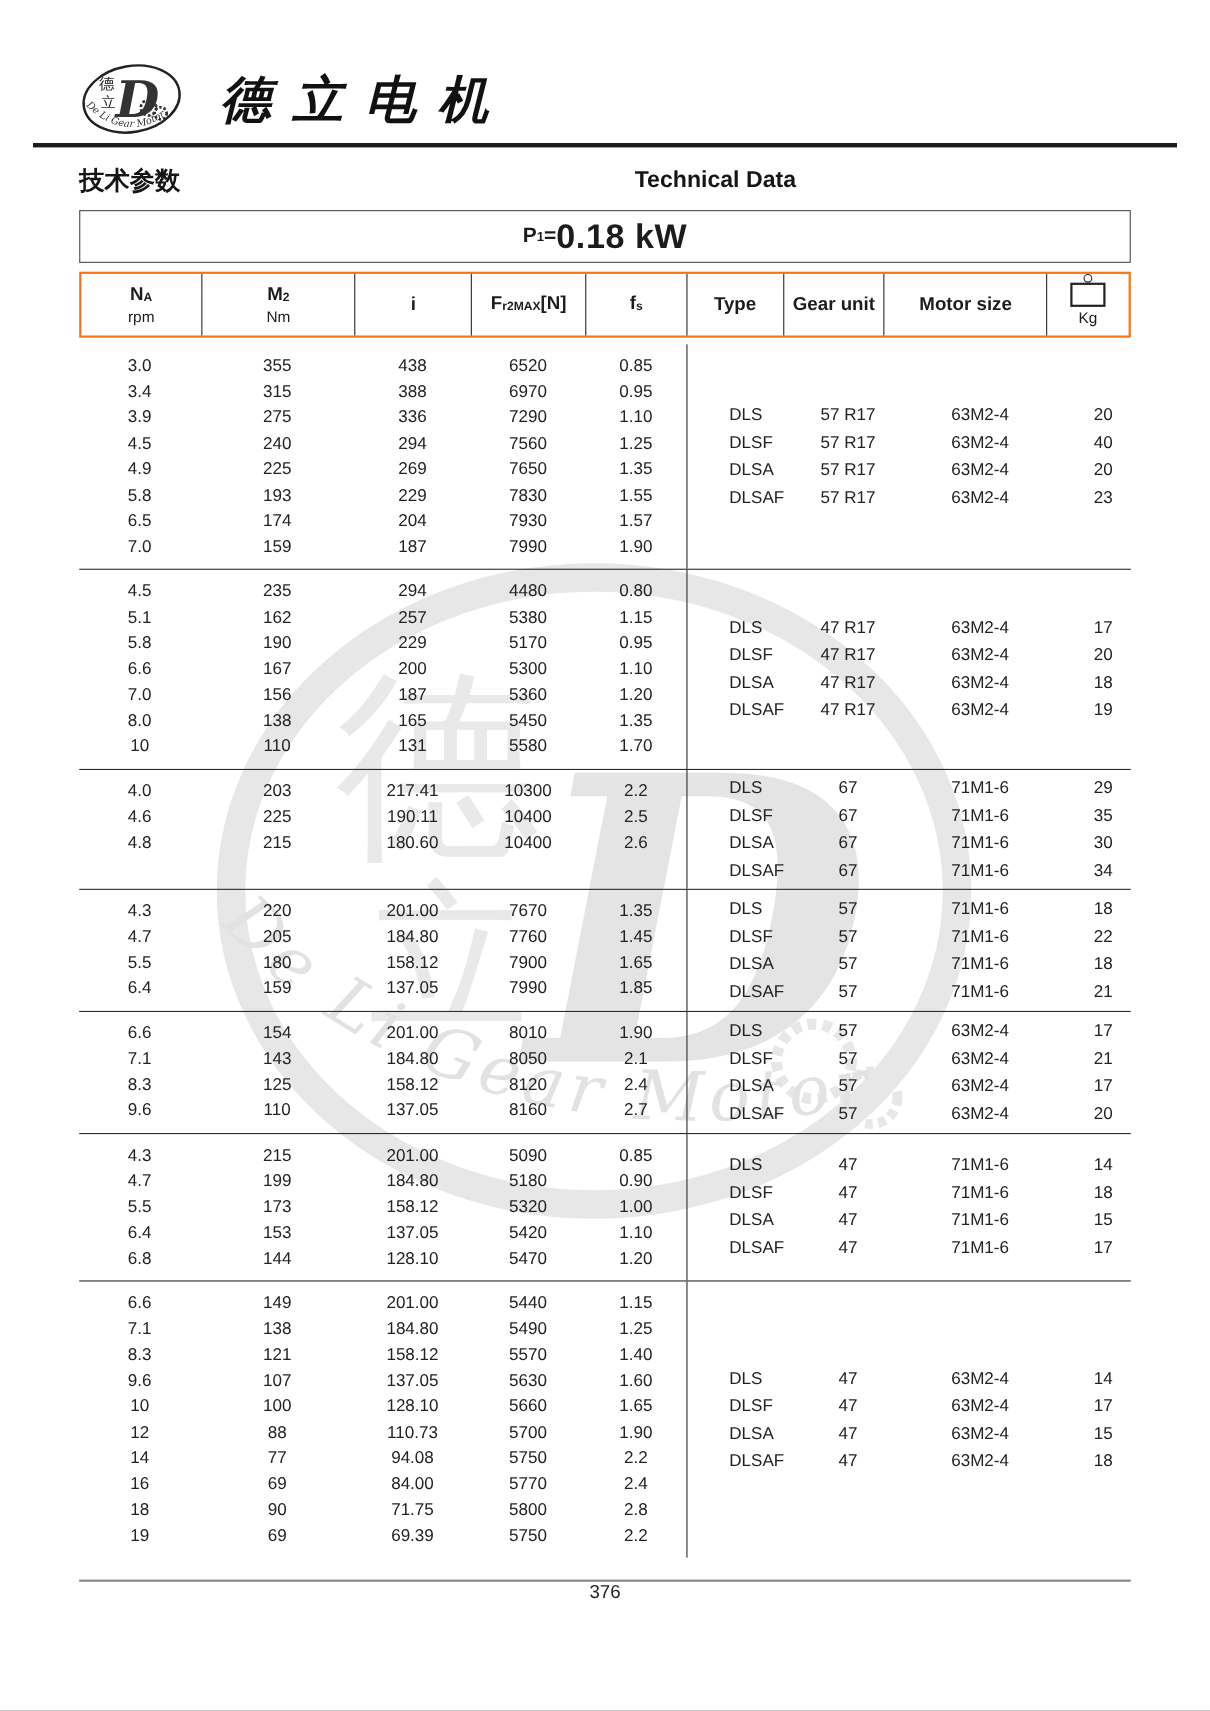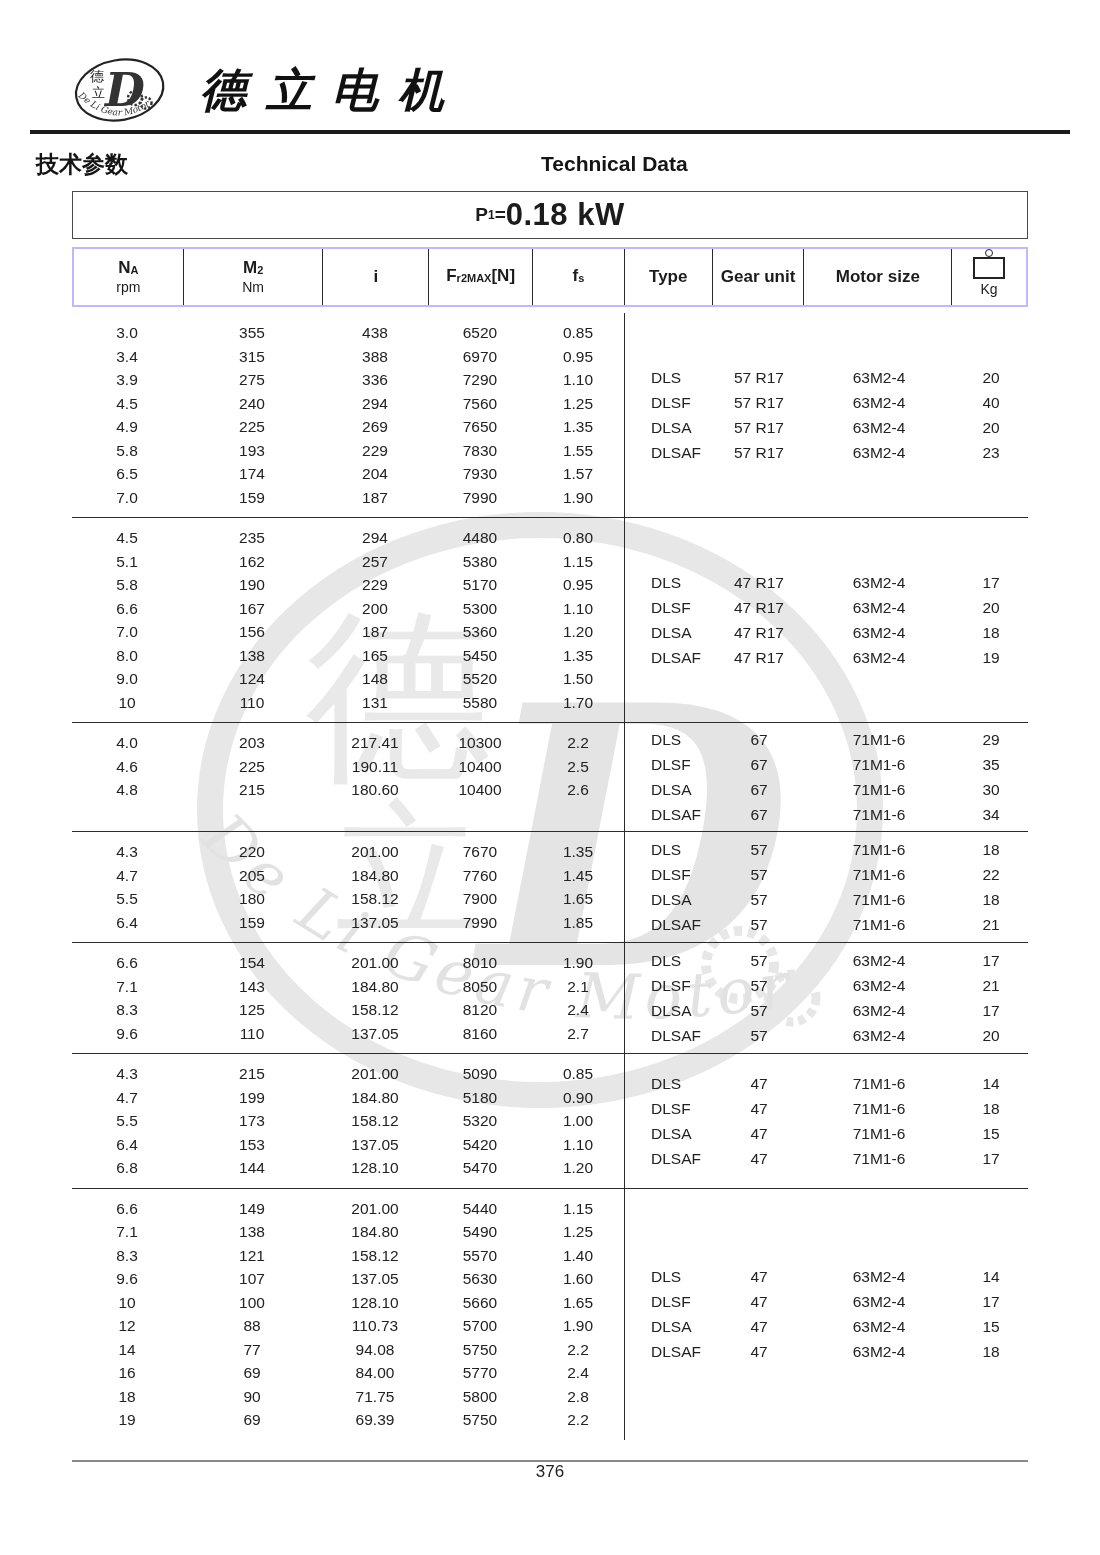--- a/index.html
+++ b/index.html
@@ -8,48 +8,48 @@
     font-family:"Liberation Sans",sans-serif;color:#1c1c1c;overflow:hidden;margin:0 auto;
   }
   
   .hdr{display:flex;align-items:flex-start;padding:54px 0 0 72px;height:74px;position:relative;z-index:2;}
   .logo-wrap{width:100px;height:78px;}
   .brand{
     font-family:"DejaVu Serif","Liberation Serif",serif;font-style:italic;font-weight:bold;
     font-size:46px;letter-spacing:20px;margin:6px 17px 0 28px;color:#111;
   }
   .top-rule{margin:2px 30px 0 30px;border-top:4px solid #1b1b1b;position:relative;z-index:2;}
-  .sections{position:relative;margin:15px 72px 8px 36px;height:34px;z-index:2;}
+  .sections{position:relative;margin:15px 72px 8px 72px;height:34px;z-index:2;}
   .sec-zh{position:absolute;left:0;top:0;font-size:23px;font-weight:bold;color:#151515;}
   .sec-en{position:absolute;left:505px;top:3px;font-size:21px;font-weight:bold;color:#151515;}
   
   .power-box{
     margin:4px 72px 8px 72px;border:1.5px solid #4a4a4a;height:46px;
     display:flex;align-items:center;justify-content:center;position:relative;z-index:2;background:transparent;
   }
   .pt-p{font-size:19px;font-weight:bold;}
   .pt-sub{font-size:12px;font-weight:bold;vertical-align:-2px;}
   .pt-eq{font-size:19px;font-weight:bold;}
   .pt-val{font-size:31px;font-weight:bold;letter-spacing:.5px;}
   
   .thead{
-    margin:0 72px;border:2px solid #c4b5fd;display:flex;height:56px;position:relative;z-index:2;background:transparent;
+    margin:0 72px;border:2px solid #f97316;display:flex;height:56px;position:relative;z-index:2;background:transparent;
   }
   .hcell{display:flex;flex-direction:column;align-items:center;justify-content:center;border-right:1.5px solid #2a2a2a;box-sizing:border-box;}
   .hcell:last-child{border-right:none;}
   .hmain{font-size:17px;font-weight:bold;line-height:18px;}
   .hunit{font-size:14px;line-height:16px;}
   .hsub{font-size:11px;font-weight:bold;vertical-align:-1px;}
   .hc0{width:110px}.hc1{width:140px}.hc2{width:106px}.hc3{width:104px}.hc4{width:92px}
   .hc5{width:88px}.hc6{width:92px}.hc7{width:148px}.hc8{width:74px}
   .wicon{width:28px;height:18px;border:2px solid #222;position:relative;margin-bottom:2px;background:#fff;}
   .wring{position:absolute;top:-10px;left:50%;transform:translateX(-50%);width:6px;height:6px;border:1.5px solid #222;border-radius:50%;background:#fff;}
   
   .tbody{margin:6px 72px 0 72px;position:relative;z-index:2;}
-  .group{display:flex;border-bottom:1.5px solid #2b2b2b;}
+  .group{display:flex;border-bottom:1.5px solid #2b2b2b;gap:12px;}
   .group:last-child{border-bottom:none;}
   .gleft{width:552px;padding:8px 0;border-right:1.5px solid #2b2b2b;box-sizing:content-box;}
   .gright{width:404px;display:flex;flex-direction:column;justify-content:center;padding:4px 0;}
   .drow{display:flex;height:23.5px;line-height:23.5px;}
   .dcell{display:inline-block;text-align:center;font-size:15.5px;color:#222;}
   .c0{width:110px}.c1{width:140px}.c2{width:106px}.c3{width:104px}.c4{width:92px}
   .trow{display:flex;height:25px;line-height:25px;align-items:center;}
   .tcell{display:inline-block;font-size:15.5px;color:#222;box-sizing:border-box;}
   .t0{width:88px;text-align:left;padding-left:26px;}
   .t1{width:92px;text-align:center;}
@@ -273,27 +273,20 @@
             <span class="dcell c4">1.20</span>
           </div>
           <div class="drow">
             <span class="dcell c0">8.0</span>
             <span class="dcell c1">138</span>
             <span class="dcell c2">165</span>
             <span class="dcell c3">5450</span>
             <span class="dcell c4">1.35</span>
           </div>
           <div class="drow">
-            <span class="dcell c0">9.0</span>
-            <span class="dcell c1">124</span>
-            <span class="dcell c2">148</span>
-            <span class="dcell c3">5520</span>
-            <span class="dcell c4">1.50</span>
-          </div>
-          <div class="drow">
             <span class="dcell c0">10</span>
             <span class="dcell c1">110</span>
             <span class="dcell c2">131</span>
             <span class="dcell c3">5580</span>
             <span class="dcell c4">1.70</span>
           </div>
         </div>
         <div class="gright">
           <div class="trow">
             <span class="tcell t0">DLS</span>

